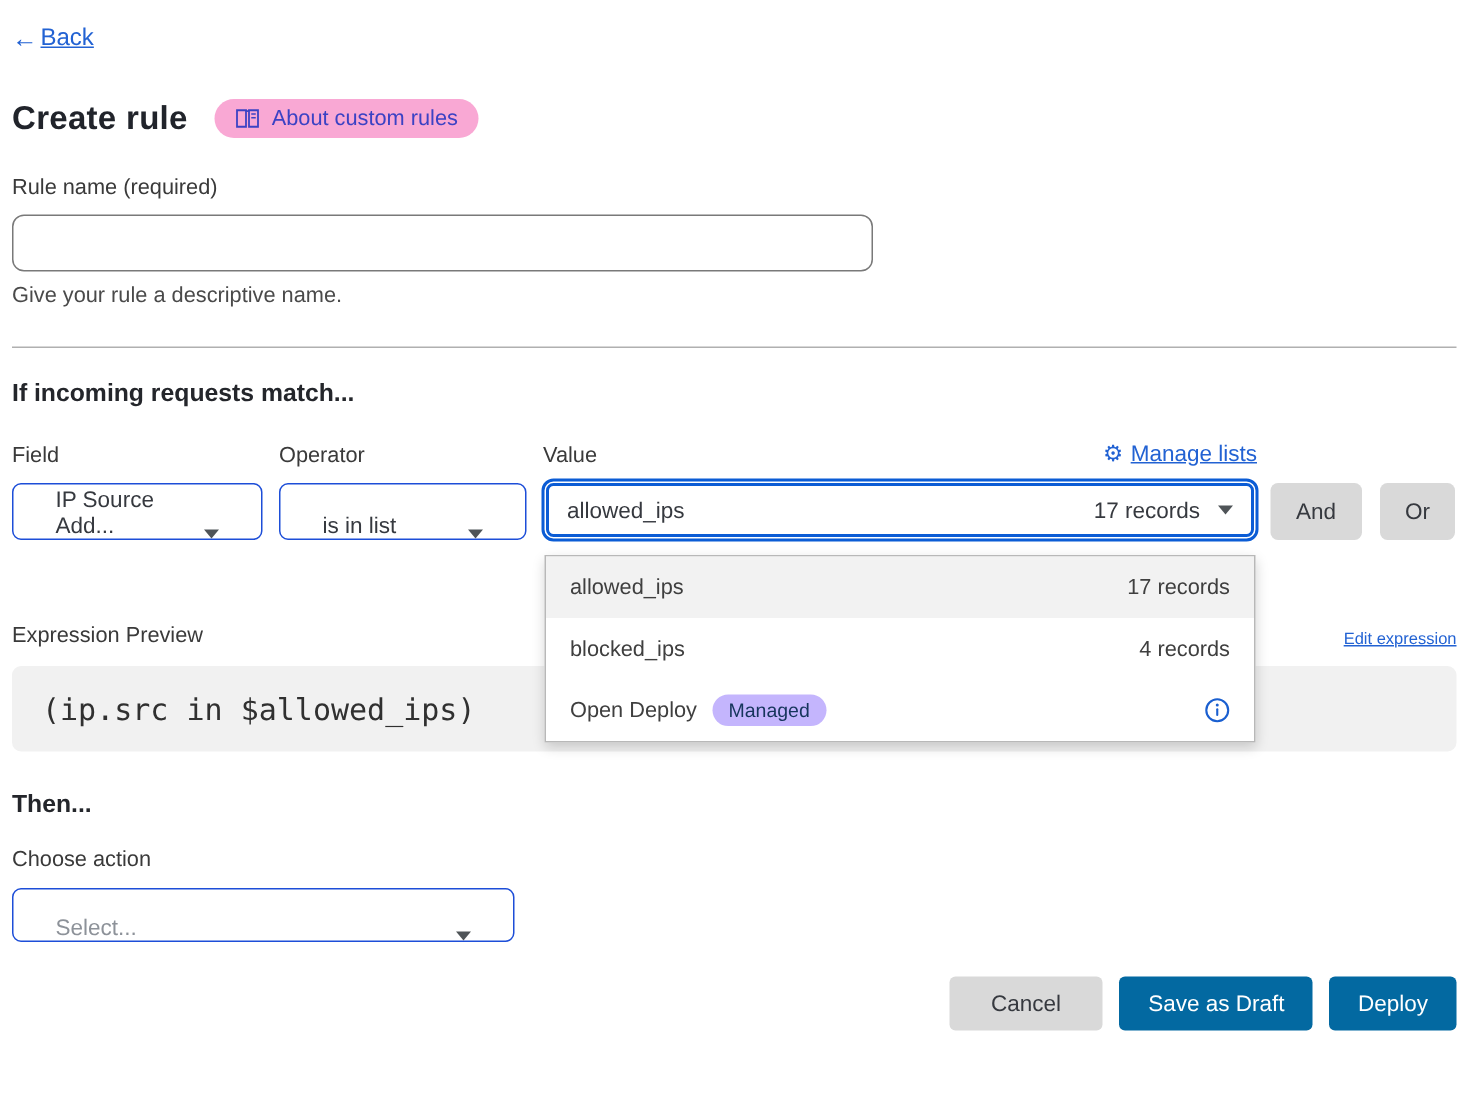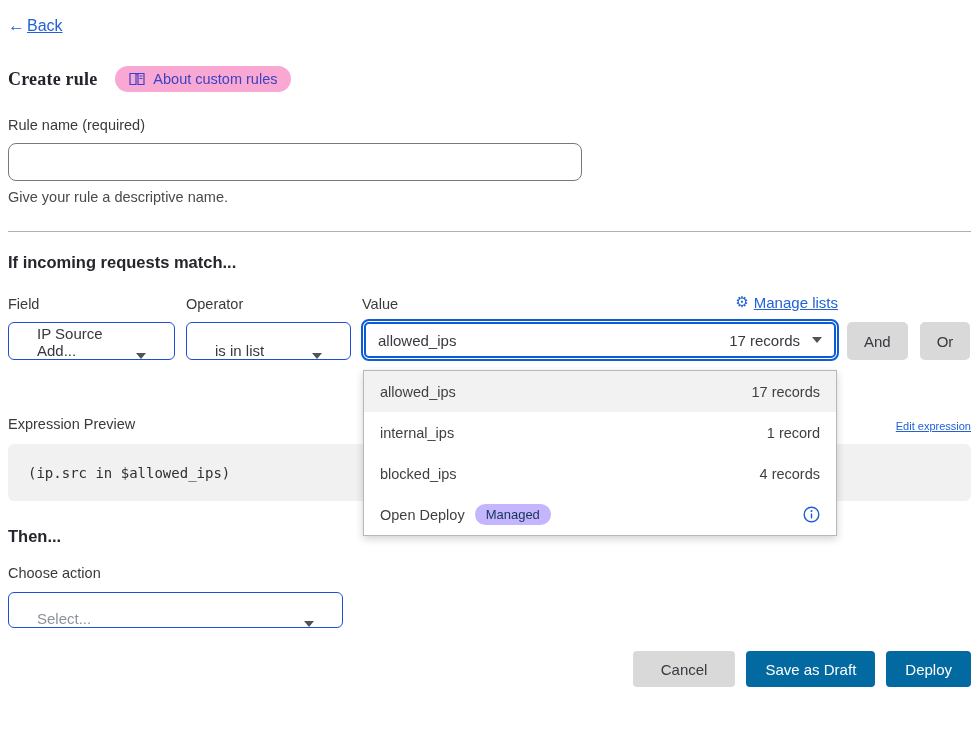--- a/index.html
+++ b/index.html
@@ -12,21 +12,21 @@
   .page { padding: 16px 8px 0 8px; }
 
   
   .back-link { display: inline-flex; align-items: center; gap: 2px;
     color: #2262d3; font-size: 16px; text-decoration: none; cursor: pointer; }
   .back-link .arrow { font-size: 17px; text-decoration: none; }
   .back-link .back-text { text-decoration: underline; }
 
   
   .title-row { display: flex; align-items: center; margin-top: 30px; }
-  .page-title { font-size: 18px; font-weight: 700; color: #21242b; letter-spacing: .2px; font-family: Liberation Serif, serif; }
+  .page-title { font-size: 22px; font-weight: 700; color: #21242b; letter-spacing: .2px; }
   .about-pill { display: inline-flex; align-items: center; gap: 8px;
     margin-left: 18px; background: #f9a8d4; border-radius: 14px;
     padding: 5px 14px; color: #3b42c4; font-size: 14.5px; cursor: pointer; }
   .about-pill svg { display: block; }
 
   
   .rule-name-block { margin-top: 24px; }
   .field-label { font-size: 14.5px; color: #3a3a3a; }
   .rule-name-input { display: block; margin-top: 9px; width: 574px; height: 38px;
     border: 1px solid #797979; border-radius: 8px; padding: 0 12px;
@@ -81,21 +81,21 @@
     padding: 3px 11px; font-size: 13px; }
   .info-icon svg { display: block; cursor: pointer; }
 
   
   .expression-header { display: flex; justify-content: space-between; align-items: flex-end;
     margin-top: 56px; }
   .expression-label { font-size: 14.5px; color: #3a3a3a; }
   .edit-expression { color: #2262d3; font-size: 11px; text-decoration: underline; cursor: pointer; }
   .expression-box { margin-top: 12px; background: #f1f1f1; border-radius: 6px;
     height: 57px; display: flex; align-items: center; padding-left: 20px; }
-  .expression-code { font-family: "DejaVu Sans Mono", monospace; font-size: 14px; color: #303030; }
+  .expression-code { font-family: "DejaVu Sans Mono", monospace; font-size: 20px; color: #303030; }
 
   
   .then-heading { margin-top: 26px; font-size: 16.5px; font-weight: 700; color: #24262b; }
   .choose-action-label { margin-top: 19px; font-size: 14.5px; color: #3a3a3a; }
   .action-select { margin-top: 11px; width: 335px; height: 36px; }
   .placeholder-text { color: #8d9299; }
 
   
   .footer-bar { display: flex; justify-content: flex-end; gap: 11px; margin-top: 23px; }
   .blue-btn { height: 36px; background: #0369a1; border: none; border-radius: 4px;
@@ -171,26 +171,20 @@
           <span class="caret"></span>
         </span>
       </div>
 
       <div class="dropdown-panel">
         <div class="dropdown-row highlighted">
           <span class="row-left">
               <span>allowed_ips</span>
             </span>
           <span class="row-detail">17 records</span>
-        </div>
-        <div class="dropdown-row">
-          <span class="row-left">
-              <span>internal_ips</span>
-            </span>
-          <span class="row-detail">1 record</span>
         </div>
         <div class="dropdown-row">
           <span class="row-left">
               <span>blocked_ips</span>
             </span>
           <span class="row-detail">4 records</span>
         </div>
         <div class="dropdown-row">
           <span class="row-left">
             <span>Open Deploy</span>

